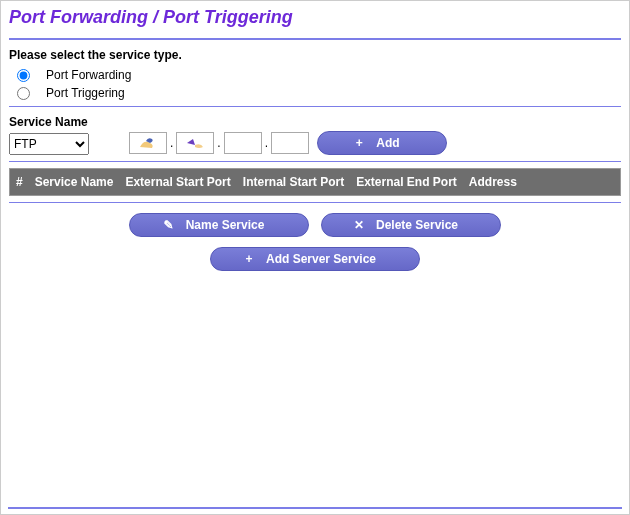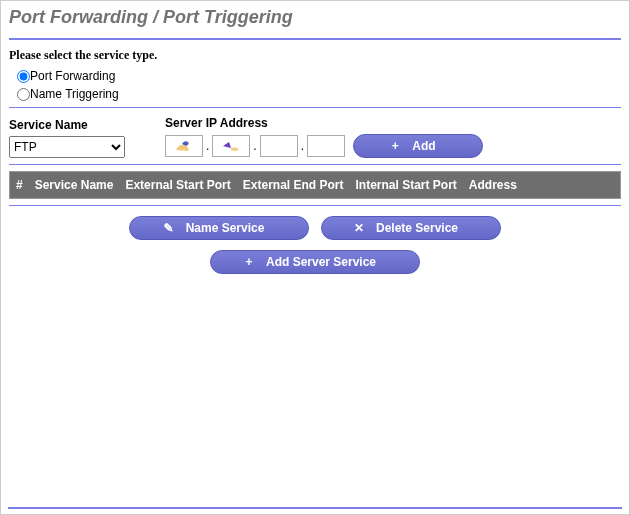--- a/index.html
+++ b/index.html
@@ -11,58 +11,57 @@
     background: #fff;
     width: 630px;
     height: 515px;
     border: 1px solid #ccc;
     padding: 4px 8px;
     overflow: hidden;
   }
   .page-title {
     font-size: 18px;
     font-weight: bold;
-    color: #737373;
+    color: #6d28d9;
     font-style: italic;
     margin: 2px 0 10px 0;
   }
   .hr {
     border: none;
     border-top: 2px solid #7c7ee8;
     margin: 6px 0;
   }
   .hr-thin {
     border: none;
     border-top: 1px solid #7c7ee8;
     margin: 6px 0;
   }
   .prompt {
     font-weight: bold;
     margin: 8px 0 6px 0;
-    font-family: Liberation Serif, serif;
   }
   .radio-row {
     margin: 4px 0 4px 8px;
     display: flex;
     align-items: center;
-    gap: 0;
+    gap: 16px;
   }
   .radio-row input[type="radio"] {
     margin: 0;
   }
   .field-row {
     display: flex;
     align-items: flex-end;
     gap: 40px;
     margin: 8px 0 6px 0;
   }
   .field-block { display: flex; flex-direction: column; gap: 4px; }
   .field-label { font-weight: bold; font-size: 12px; }
   select.svc {
-    width: 116px;
+    width: 80px;
     height: 22px;
     font-size: 12px;
   }
   .ip-group {
     display: flex;
     align-items: center;
     gap: 2px;
   }
   .ip-octet {
     width: 38px;
@@ -128,34 +127,33 @@
 <hr class="hr">
 
 <div class="prompt">Please select the service type.</div>
 
 <div class="radio-row">
   <input type="radio" name="svc" id="r1" checked="" style="">
   <label for="r1">Port Forwarding</label>
 </div>
 <div class="radio-row">
   <input type="radio" name="svc" id="r2" style="">
-  <label for="r2">Name Triggering</label>
+  <label for="r2">Port Triggering</label>
 </div>
 
 <hr class="hr-thin">
 
 <div class="field-row">
   <div class="field-block">
     <div class="field-label">Service Name</div>
     <select class="svc">
       <option>FTP</option>
     </select>
   </div>
   <div class="field-block">
-    <div class="field-label">Server IP Address</div>
     <div class="ip-group">
       <span class="ip-octet">
         <svg class="svg-blob" width="36" height="18" viewBox="0 0 36 18">
             <path d="M10 14 Q14 6 20 10 Q24 12 22 15 Z" fill="#f2c97a"></path>
             <path d="M16 8 Q18 4 22 6 Q24 8 20 10 Z" fill="#4a63b5"></path>
           </svg>
       </span>
       <span class="ip-dot">.</span>
       <span class="ip-octet">
         <svg class="svg-blob" width="36" height="18" viewBox="0 0 36 18">
@@ -174,22 +172,22 @@
     </div>
   </div>
 </div>
 
 <hr class="hr-thin">
 
 <div class="table-header">
   <span class="th">#</span>
   <span class="th">Service Name</span>
   <span class="th">External Start Port</span>
+  <span class="th">Internal Start Port</span>
   <span class="th">External End Port</span>
-  <span class="th">Internal Start Port</span>
   <span class="th">Address</span>
 </div>
 
 <hr class="hr-thin">
 
 <div class="btn-row">
   <button class="btn btn-wide">
     <span class="icon">✎</span>
     <span>Name Service</span>
   </button>

